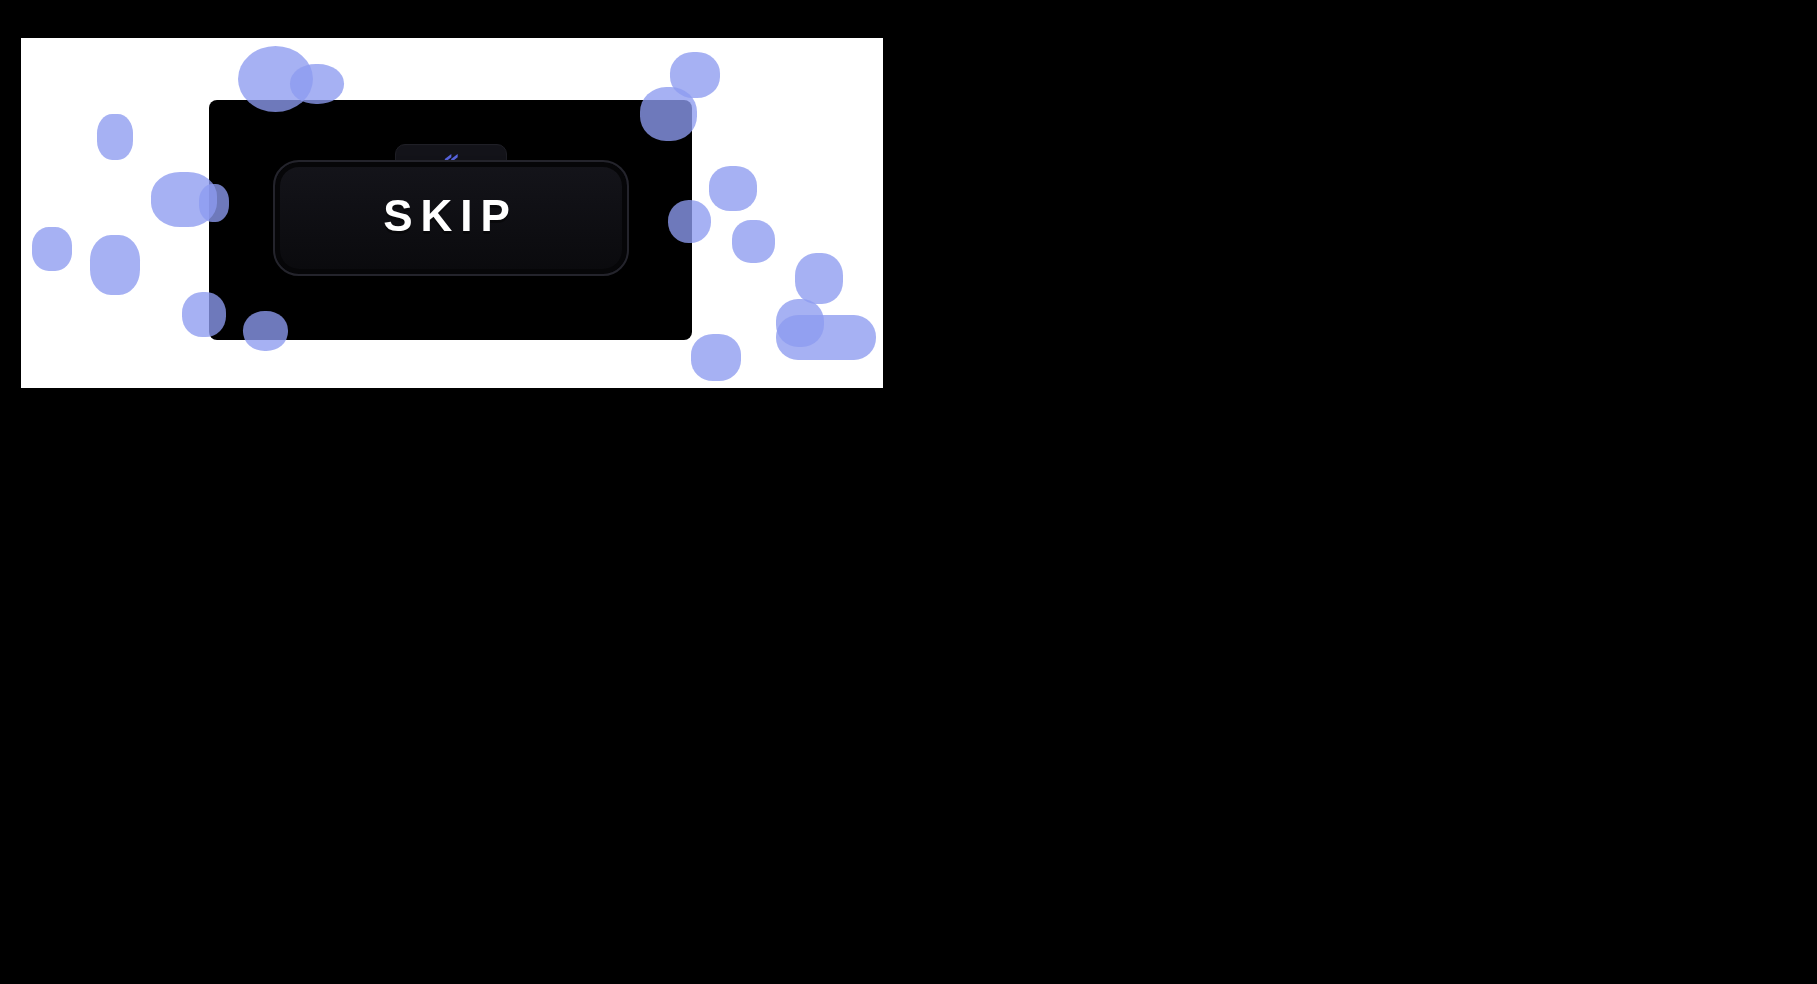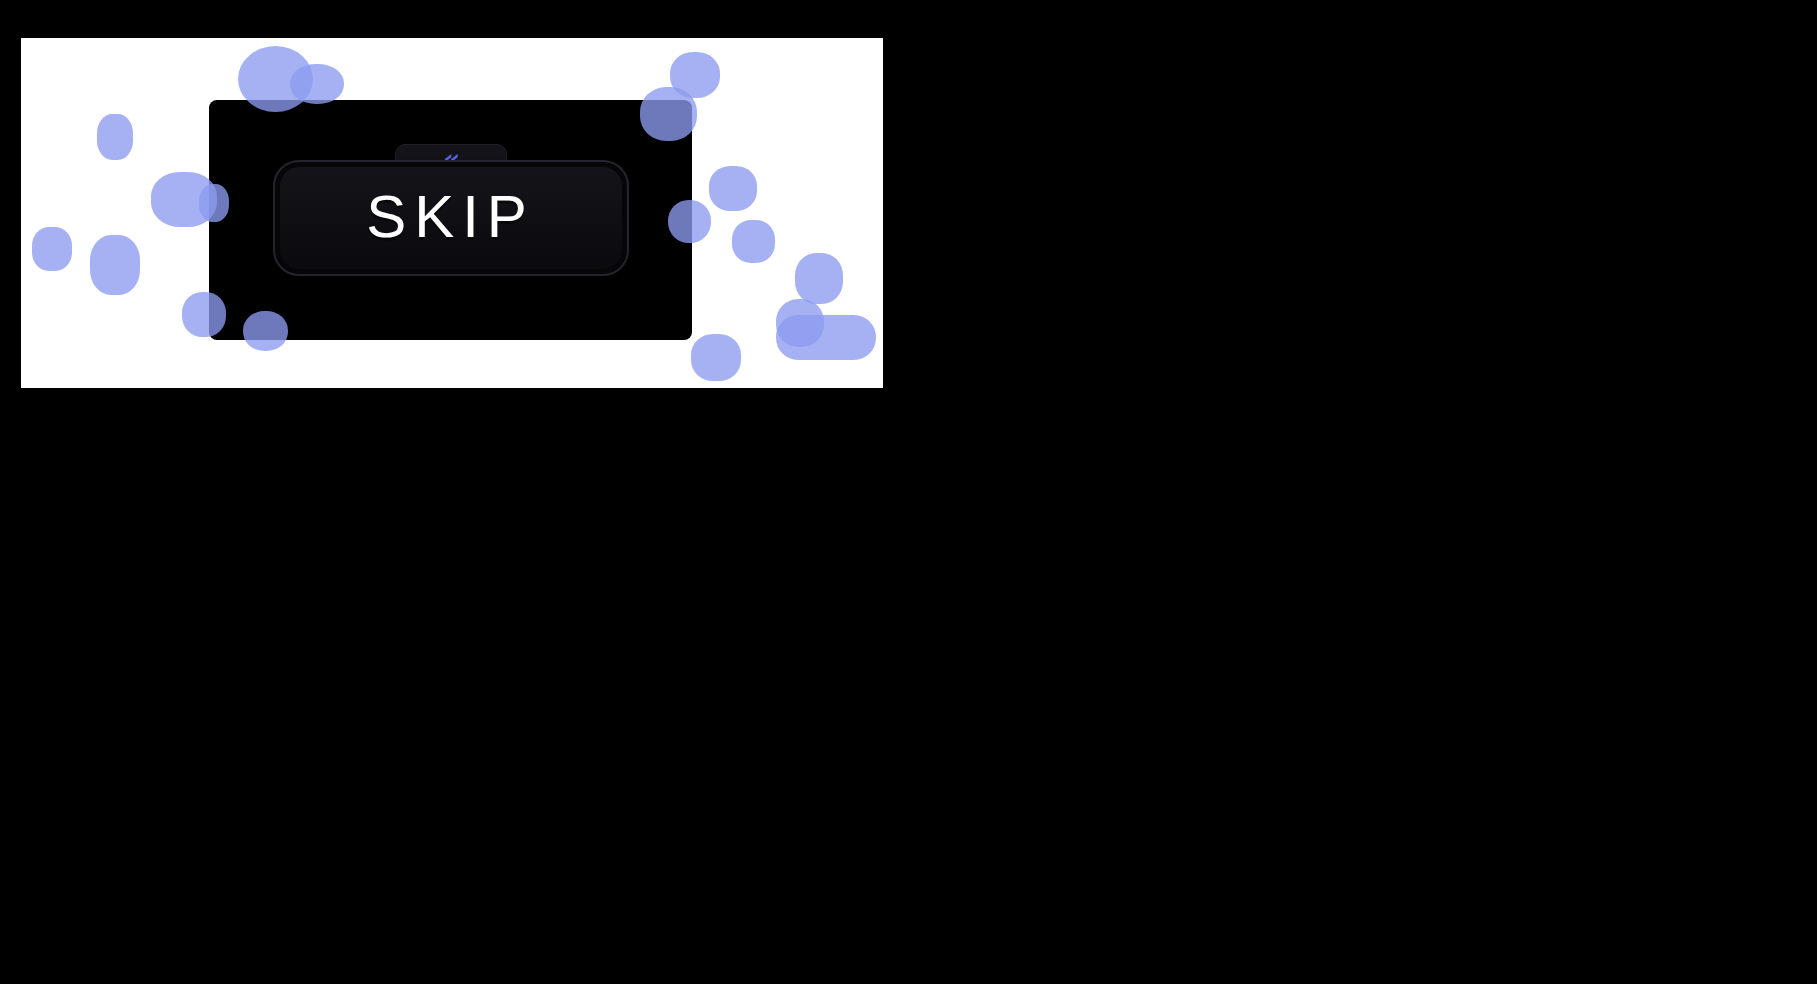--- a/index.html
+++ b/index.html
@@ -70,22 +70,22 @@
     border-radius:26px;
     box-shadow:inset 0 0 0 5px #060608, 0 8px 18px rgba(0,0,0,0.55);
     z-index:3;
     display:flex;
     align-items:center;
     justify-content:center;
     cursor:pointer;
   }
   .skip-label{
     color:#ffffff;
-    font-size:60px;
-    font-weight:400;
+    font-size:44px;
+    font-weight:700;
     letter-spacing:8px;
     text-shadow:0 3px 0 rgba(0,0,0,0.4);
     user-select:none;
     transform:translateY(-2px);
   }
 
   
   .blob-layer{
     position:absolute;
     inset:0;

